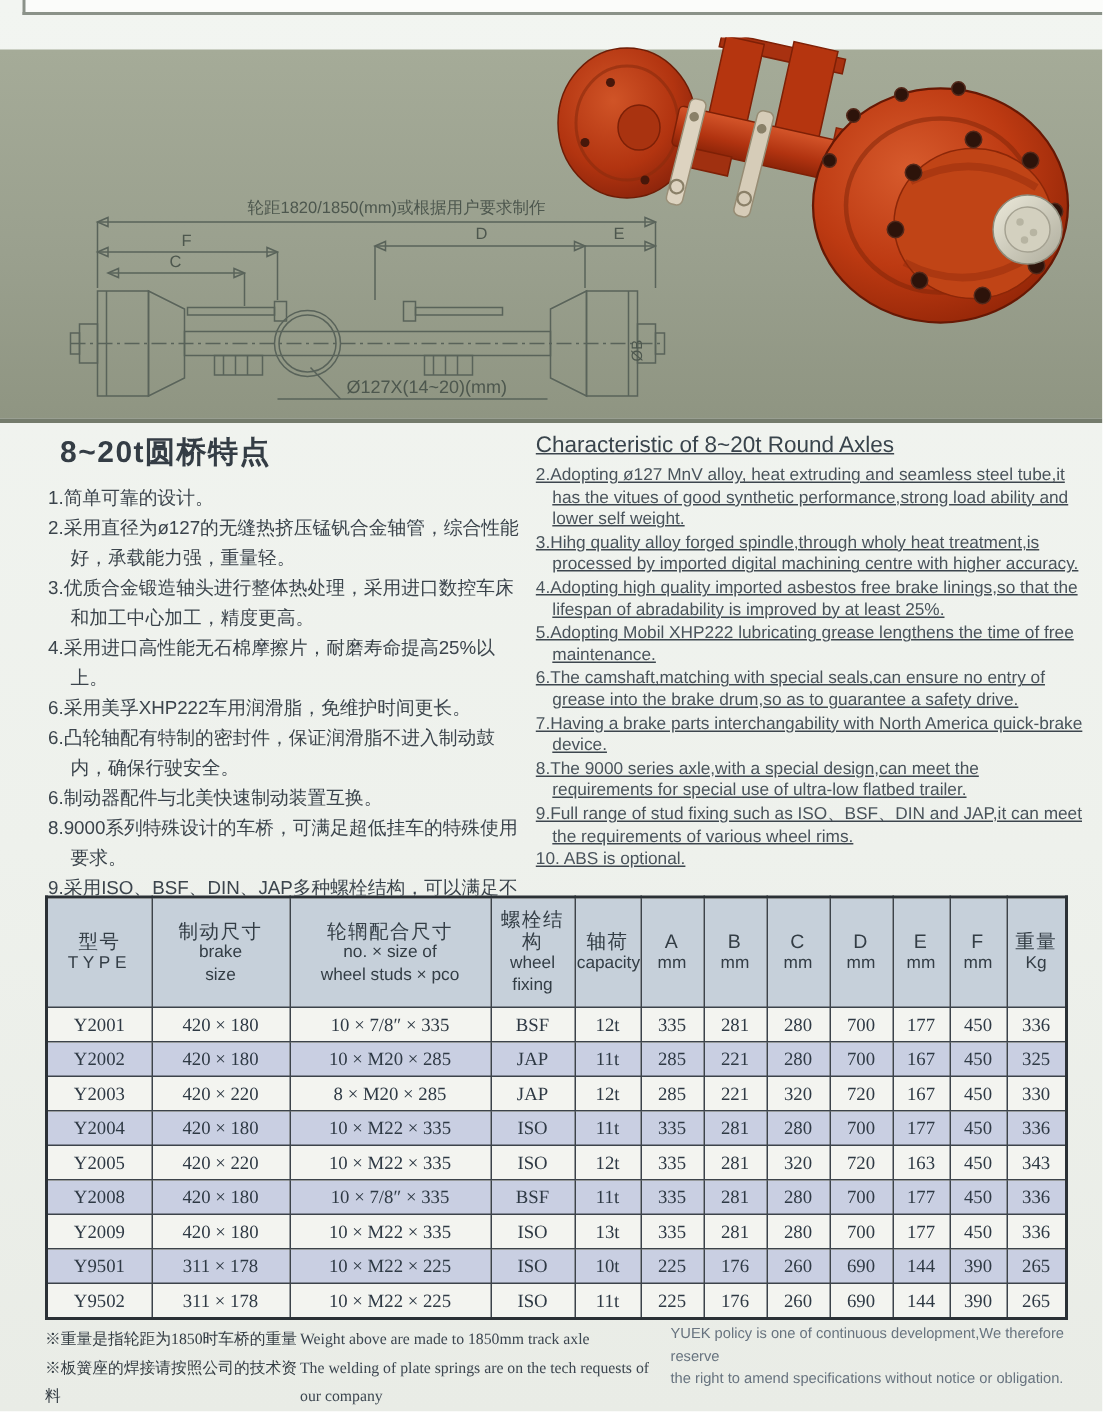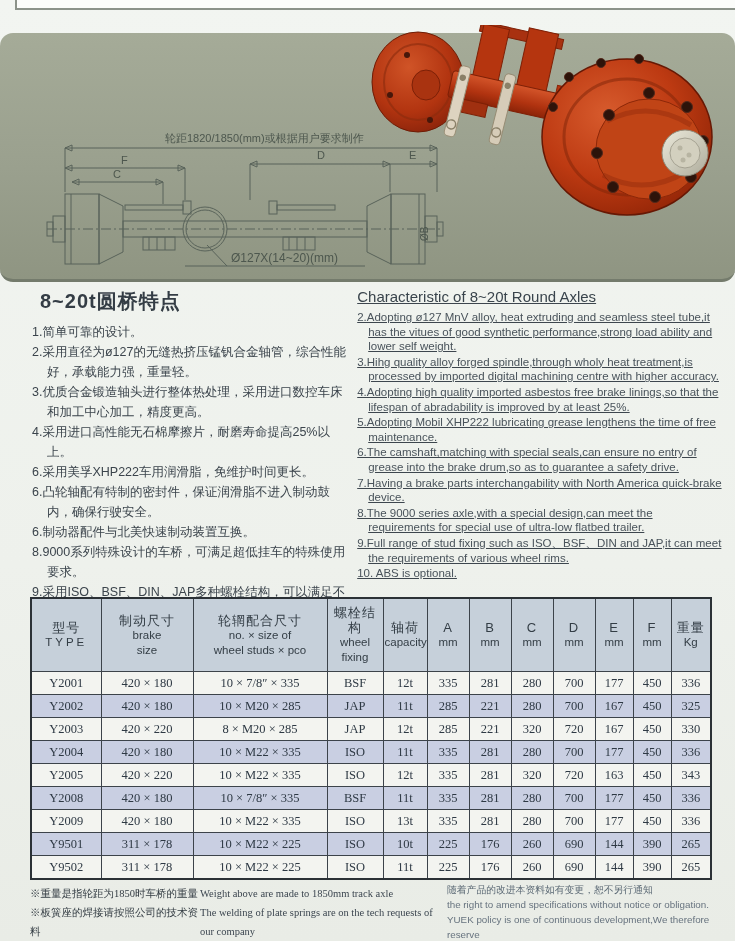--- a/index.html
+++ b/index.html
@@ -13,21 +13,20 @@
   .top-rule{
     position:absolute; top:0; left:15px; right:0; height:8px;
     border-left:2px solid #8b9289; border-bottom:2px solid #8b9289;
     background:#fbfcfa;
   }
   
   .photo-panel{
     position:absolute; top:33px; left:0; width:735px; height:246px;
     background:linear-gradient(180deg,#a5ab98 0%, #9aa08e 55%, #8f9582 100%);
     border-bottom:3px solid #747b6c;
-    border-radius:13px;
   }
   .diagram-svg{position:absolute; left:45px; top:95px; width:400px; height:150px;}
   .diagram-svg line, .diagram-svg path, .diagram-svg rect, .diagram-svg circle, .diagram-svg polygon{
     stroke:#59635a; fill:none; stroke-width:1;
   }
   .diagram-svg text{fill:#4d574e; stroke:none; font-family:"Liberation Sans", sans-serif;}
   .photo-svg{position:absolute; right:0; top:-8px; width:380px; height:255px;}
   
   .features{position:absolute; top:288px; left:32px; width:690px; display:flex;}
   .col-cn{width:322px;}
@@ -462,19 +461,18 @@
   <div class="footnotes">
     <div class="fn-left">
       <div>※重量是指轮距为1850时车桥的重量</div>
       <div>※板簧座的焊接请按照公司的技术资料</div>
     </div>
     <div class="fn-mid">
       <div>Weight above are made to 1850mm track axle</div>
       <div>The welding of plate springs are on the tech requests of our company</div>
     </div>
     <div class="fn-right">
-      <div class="cn">随着产品的改进本资料如有变更，恕不另行通知</div>
+      <div>YUEK policy is one of continuous development,We therefore reserve</div>
       <div>the right to amend specifications without notice or obligation.</div>
-      <div>YUEK policy is one of continuous development,We therefore reserve</div>
     </div>
   </div>
 
 </div>
 
 </body></html>

